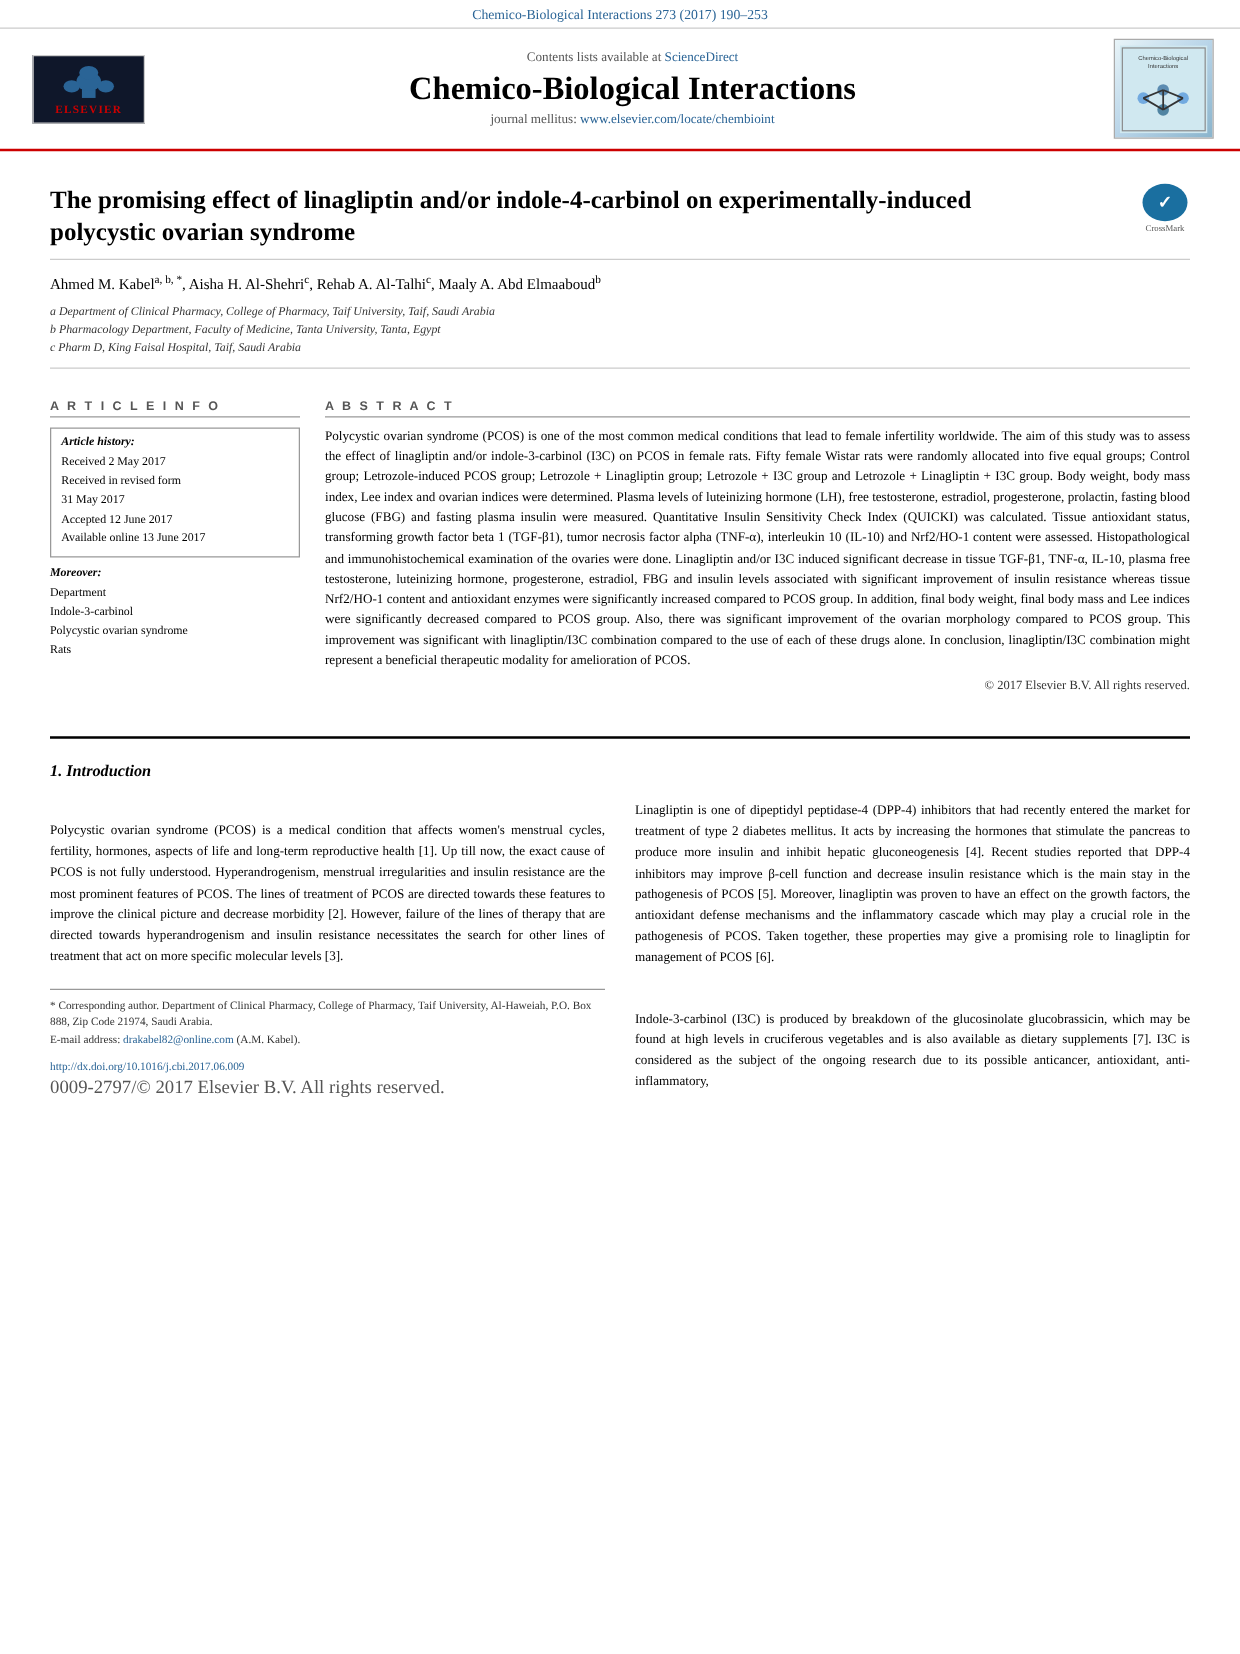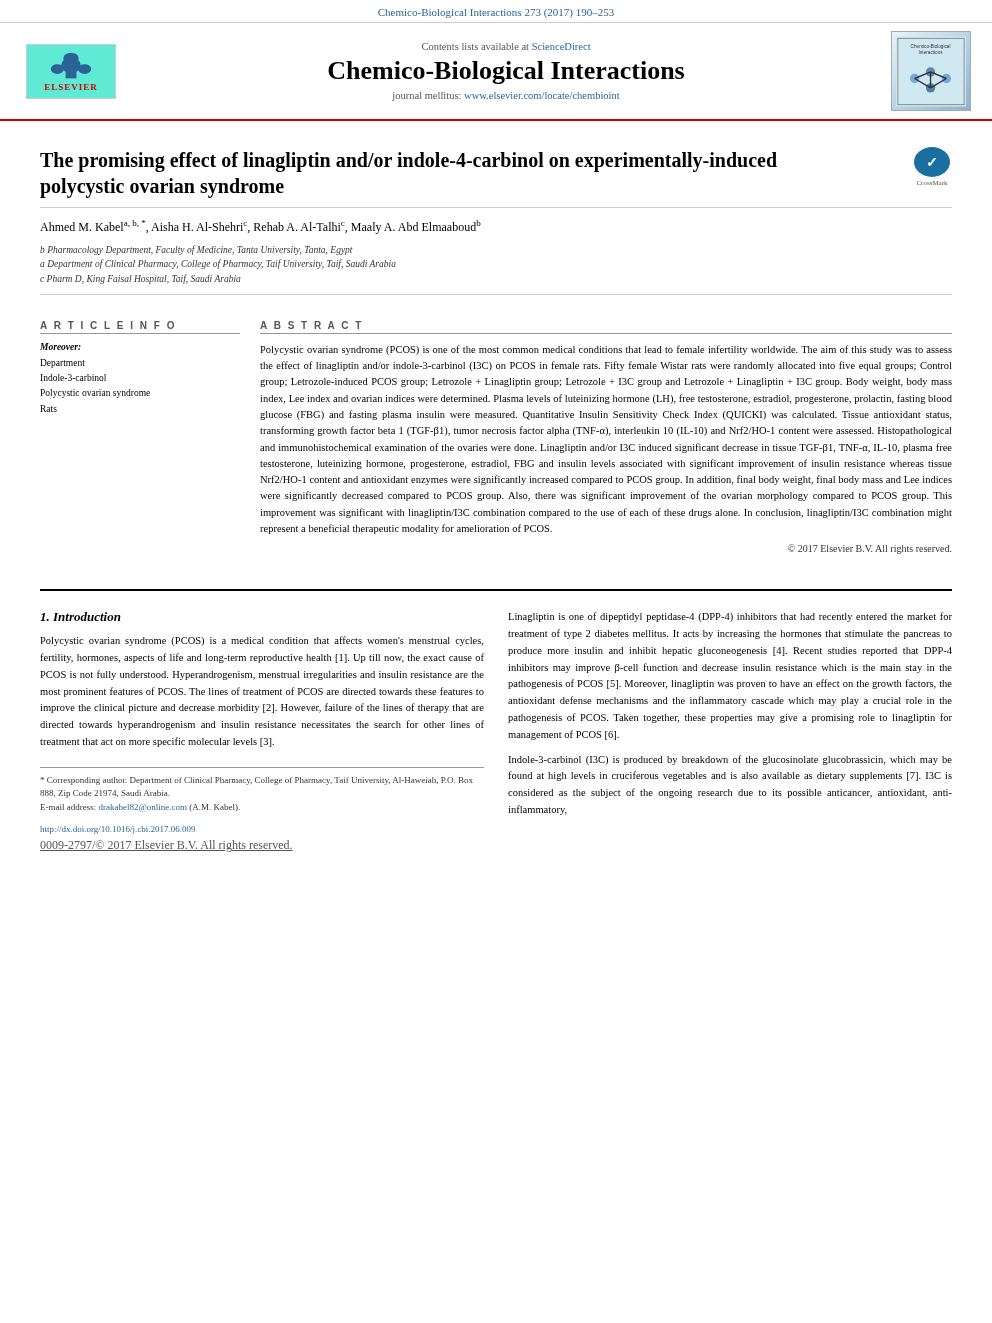--- a/index.html
+++ b/index.html
@@ -32,21 +32,21 @@
       width: 110px;
       display: flex;
       flex-direction: column;
       align-items: center;
       justify-content: center;
     }
 
     .elsevier-logo {
       width: 90px;
       height: 55px;
-      background: #5eead4;
+      background: #0f172a;
       border: 1px solid #ccc;
       display: flex;
       flex-direction: column;
       align-items: center;
       justify-content: center;
       font-size: 8px;
       font-weight: bold;
       color: #c00;
       gap: 2px;
     }
@@ -300,20 +300,21 @@
     }
 
     .body-text {
       font-size: 10.5px;
       line-height: 1.6;
       text-align: justify;
     }
 
     .body-text p {
       margin-bottom: 8px;
+      margin-top: 32px;
     }
 
     .footnote-section {
       border-top: 1px solid #999;
       padding-top: 6px;
       margin-top: 16px;
     }
 
     .footnote-text {
       font-size: 9px;
@@ -322,23 +323,22 @@
     }
 
     .doi-section {
       margin-top: 10px;
       font-size: 9px;
       color: #2a6496;
     }
 
     .bottom-copyright {
       margin-top: 4px;
-      font-size: 12px;
+      font-size: 15px;
       color: #555;
-      text-decoration: underline;
     }
   </style>
 </head>
 <body>
 
 <div class="top-bar">
   <span>Chemico-Biological Interactions 273 (2017) 190–253</span>
 </div>
 
 <div class="journal-header">
@@ -397,31 +397,39 @@
       <div class="crossmark-circle">✓</div>
       <div class="crossmark-label">CrossMark</div>
     </div>
   </div>
 
   <div class="authors-section">
     <div class="authors-line">
       <span>Ahmed M. Kabel</span><span class="author-sup">a, b, *</span><span>, Aisha H. Al-Shehri</span><span class="author-sup">c</span><span>, Rehab A. Al-Talhi</span><span class="author-sup">c</span><span>, Maaly A. Abd Elmaaboud</span><span class="author-sup">b</span>
     </div>
     <div class="affiliations">
+      <div class="affiliation-line">a Department of Clinical Pharmacy, College of Pharmacy, Taif University, Taif, Saudi Arabia</div>
       <div class="affiliation-line">b Pharmacology Department, Faculty of Medicine, Tanta University, Tanta, Egypt</div>
-      <div class="affiliation-line">a Department of Clinical Pharmacy, College of Pharmacy, Taif University, Taif, Saudi Arabia</div>
       <div class="affiliation-line">c Pharm D, King Faisal Hospital, Taif, Saudi Arabia</div>
     </div>
   </div>
 
   <div class="two-column">
 
     <div class="article-info-col">
       <div class="section-heading">A R T I C L E   I N F O</div>
 
+      <div class="article-history-box">
+        <div class="history-title">Article history:</div>
+        <div class="history-item">Received 2 May 2017</div>
+        <div class="history-item">Received in revised form</div>
+        <div class="history-item">31 May 2017</div>
+        <div class="history-item">Accepted 12 June 2017</div>
+        <div class="history-item">Available online 13 June 2017</div>
+      </div>
 
       <div class="keywords-box">
         <div class="keywords-title">Moreover:</div>
         <div class="keyword-item">Department</div>
         <div class="keyword-item">Indole-3-carbinol</div>
         <div class="keyword-item">Polycystic ovarian syndrome</div>
         <div class="keyword-item">Rats</div>
       </div>
     </div>
 

